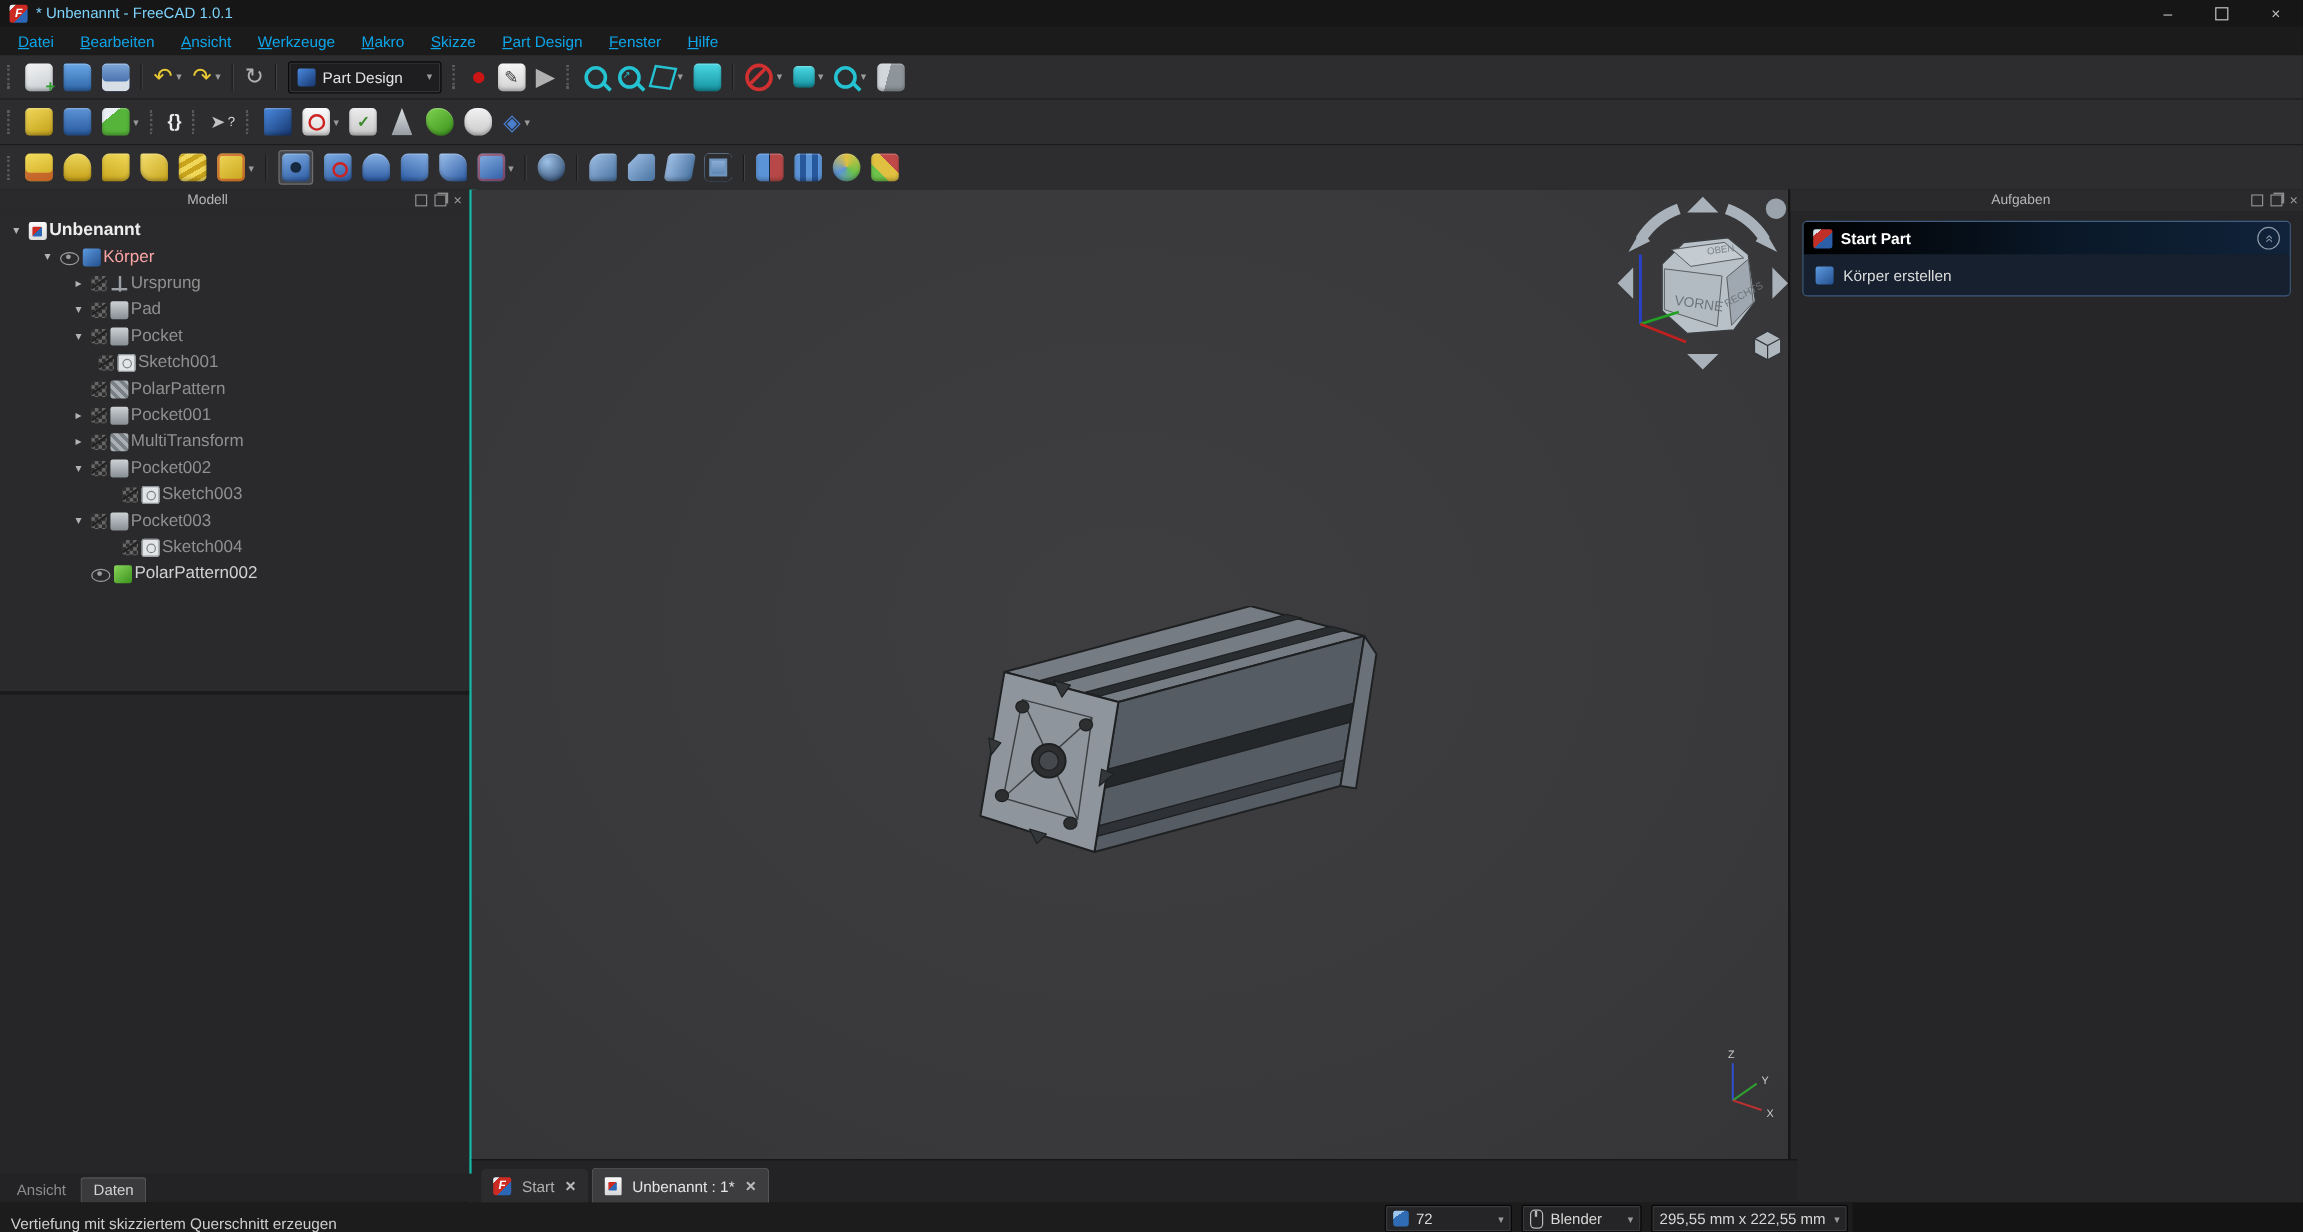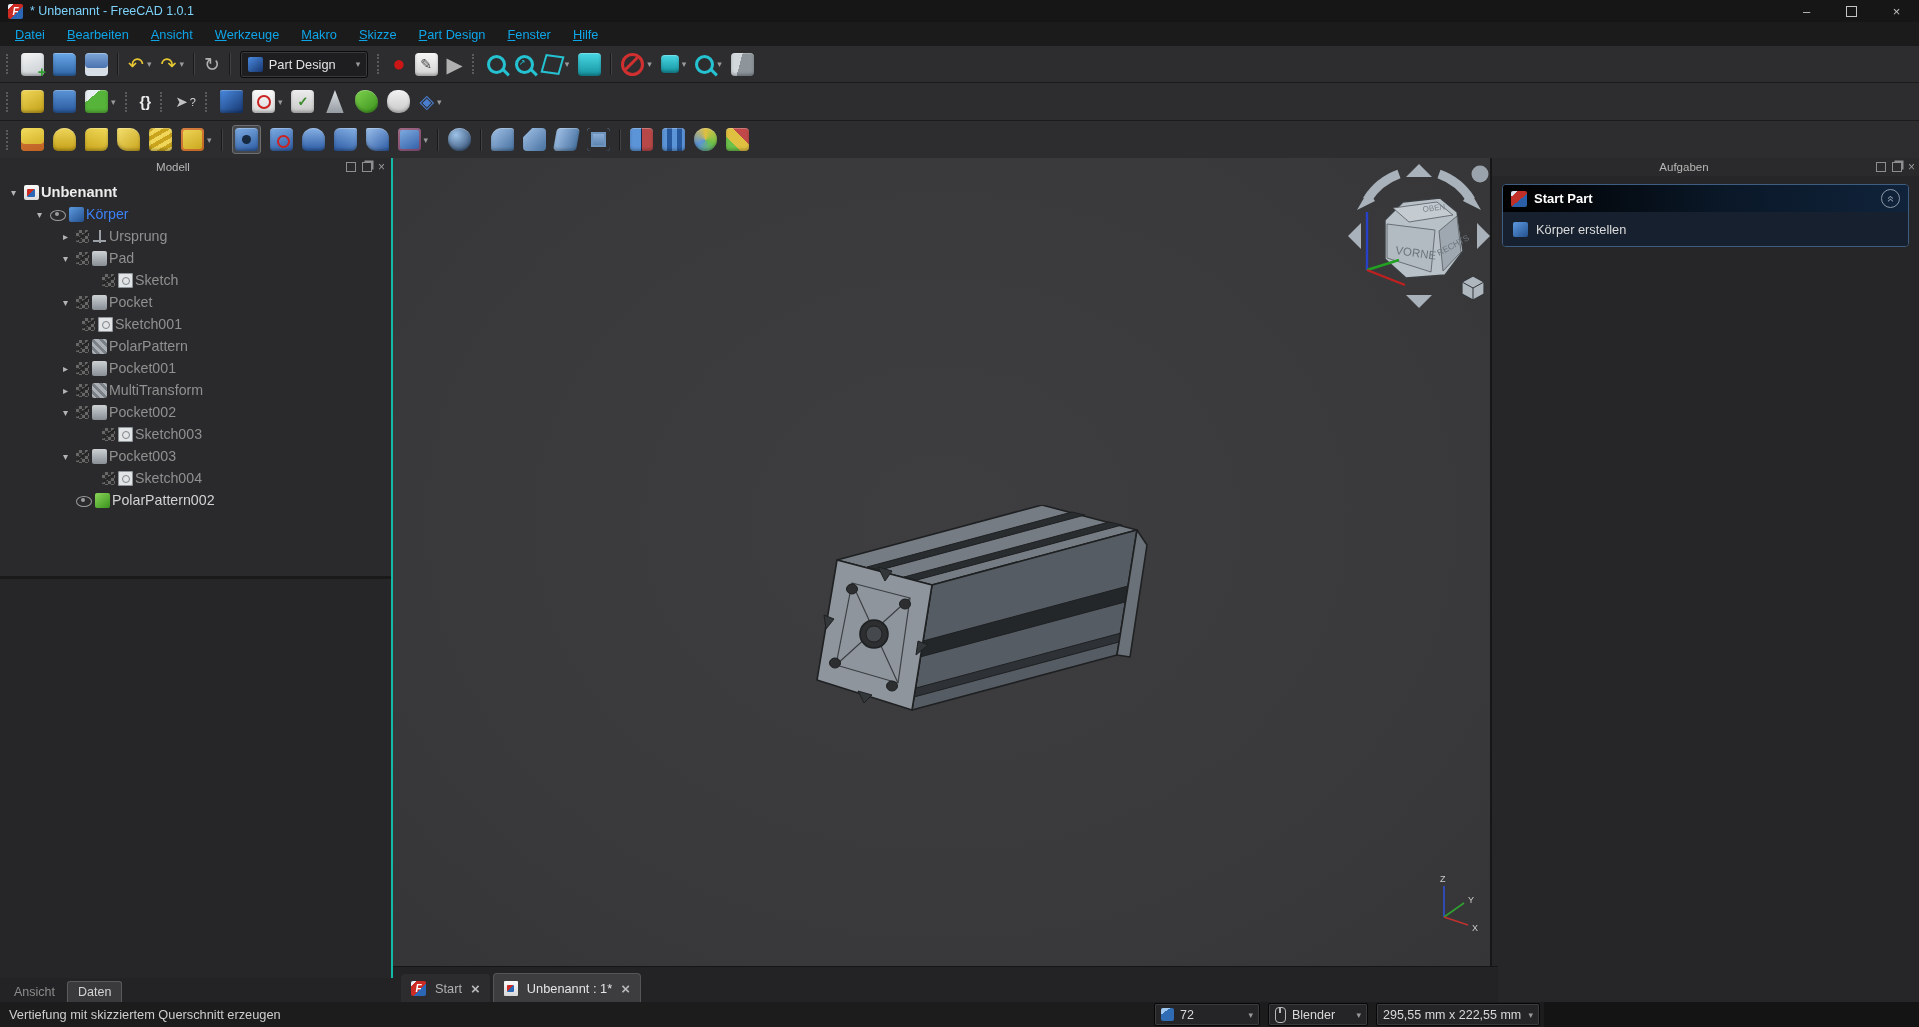--- a/index.html
+++ b/index.html
@@ -100,21 +100,21 @@
   .pcsq{width:8px;height:8px;border:1px solid #8e8e8e;display:inline-block;}
   .pcsq.dbl{box-shadow:2px -2px 0 -0.5px #8e8e8e;}
   .pcx{color:#9a9a9a;font-size:12px;line-height:1;}
   
   #leftpanel{left:0;top:158px;width:391px;height:844px;background:#29292b;border-right:6px solid #14b8a6;}
   #tree{position:absolute;left:0;top:18px;width:100%;height:396px;background:#2a2a2c;padding-top:5px;}
   .trow{height:22px;display:flex;align-items:center;color:#909090;font-size:14.2px;}
   .trow .exp{width:15px;text-align:center;color:#b4b4b4;font-size:10px;flex:none;}
   .tlabel{margin-left:2px;white-space:nowrap;}
   .t-root .tlabel{color:#ededed;font-weight:bold;font-size:14.6px;}
-  .t-body .tlabel{color:#3b82f6;}
+  .t-body .tlabel{color:#fca5a5;}
   .t-tip .tlabel{color:#d2d2d2;}
   .ti{width:15px;height:15px;border-radius:2px;margin-left:3px;flex:none;}
   .ti-doc{background:linear-gradient(#fafafa,#dcdcdc);position:relative;}
   .ti-doc::after{content:"";position:absolute;left:3px;top:4px;width:8px;height:8px;background:linear-gradient(135deg,#cc2b24 50%,#2b67b5 50%);border-radius:1px;}
   .ti-body{background:linear-gradient(140deg,#5c9ae0,#24508e);}
   .ti-origin{background:linear-gradient(#9aa0a6,#9aa0a6) 7px 1px/2px 13px no-repeat,linear-gradient(#9aa0a6,#9aa0a6) 1px 11px/13px 2px no-repeat;border-radius:0;}
   .ti-padg{background:linear-gradient(#cdd1d4,#878e94);}
   .ti-sketchg{background:#e2e4e6;box-shadow:inset 0 0 0 1px #8d949a;position:relative;}
   .ti-sketchg::after{content:"";position:absolute;left:4px;top:4px;width:6px;height:6px;border:1.5px solid #7d848a;border-radius:50%;}
   .ti-patterng{background:repeating-linear-gradient(45deg,#aab0b5 0 3px,#7a8186 3px 6px);}
@@ -143,21 +143,21 @@
   .body-ico{width:15px;height:15px;border-radius:2px;background:linear-gradient(140deg,#5c9ae0,#24508e);flex:none;}
   #taskbox .tbaction{color:#dcdcdc;font-size:12.8px;}
   
   #mdibar{left:393px;top:966px;width:1097px;height:36px;background:#232325;border-top:1px solid #151515;display:flex;align-items:flex-end;padding-left:8px;gap:3px;}
   .mtab{height:29px;display:flex;align-items:center;gap:9px;padding:0 10px;background:#2c2c2e;border-radius:4px 4px 0 0;color:#b0b0b0;font-size:12.8px;}
   .mtab.active{background:#3d3d40;color:#e4e4e4;border:1px solid #555;border-bottom:none;}
   .mtab .tclose{color:#b8b8b8;font-size:15px;font-weight:bold;}
   .doc-ico{width:14px;height:15px;border-radius:1px;background:linear-gradient(#fafafa,#d8d8d8);position:relative;flex:none;}
   .doc-ico::after{content:"";position:absolute;left:3px;top:4px;width:7px;height:7px;background:linear-gradient(135deg,#cc2b24 50%,#2b67b5 50%);border-radius:1px;}
   
-  #statusbar{left:0;top:1002px;width:1544px;height:25px;background:#1c1c1c;display:flex;align-items:center;}
+  #statusbar{left:0;top:1002px;width:1544px;height:25px;background:#1c1c1c;display:flex;align-items:flex-end;}
   #statushint{padding-left:9px;color:#cecece;font-size:12.8px;}
   #statusright{margin-left:auto;display:flex;align-items:center;gap:8px;padding-right:4px;}
   .scombo{height:21px;background:#252527;border:1px solid #070707;box-shadow:0 0 0 1px #3a3a3c inset;border-radius:2px;display:flex;align-items:center;padding:0 6px;gap:6px;color:#d8d8d8;font-size:12.5px;}
   .bluechip{width:13px;height:13px;background:linear-gradient(145deg,#9ec8f0 30%,#2f6cb4 30%);border-radius:2px;flex:none;}
   .mouse-ico{width:9px;height:14px;border:1.5px solid #b8b8b8;border-radius:4px;position:relative;flex:none;}
   .mouse-ico::after{content:"";position:absolute;left:3px;top:0;width:1.5px;height:5px;background:#b8b8b8;}
 </style>
 </head>
 <body>
 
@@ -414,26 +414,20 @@
       <span class="exp">▸</span>
       <span class="vb vb-hidden"></span>
       <span class="ti ti-origin"></span>
       <span class="tlabel">Ursprung</span>
     </div>
     <div class="trow" style="padding-left:58px">
       <span class="exp">▾</span>
       <span class="vb vb-hidden"></span>
       <span class="ti ti-padg"></span>
       <span class="tlabel">Pad</span>
-    </div>
-    <div class="trow" style="padding-left:84px">
-      <span class="exp"></span>
-      <span class="vb vb-hidden"></span>
-      <span class="ti ti-sketchg"></span>
-      <span class="tlabel">Sketch</span>
     </div>
     <div class="trow" style="padding-left:58px">
       <span class="exp">▾</span>
       <span class="vb vb-hidden"></span>
       <span class="ti ti-padg"></span>
       <span class="tlabel">Pocket</span>
     </div>
     <div class="trow" style="padding-left:64px">
       <span class="exp"></span>
       <span class="vb vb-hidden"></span>

